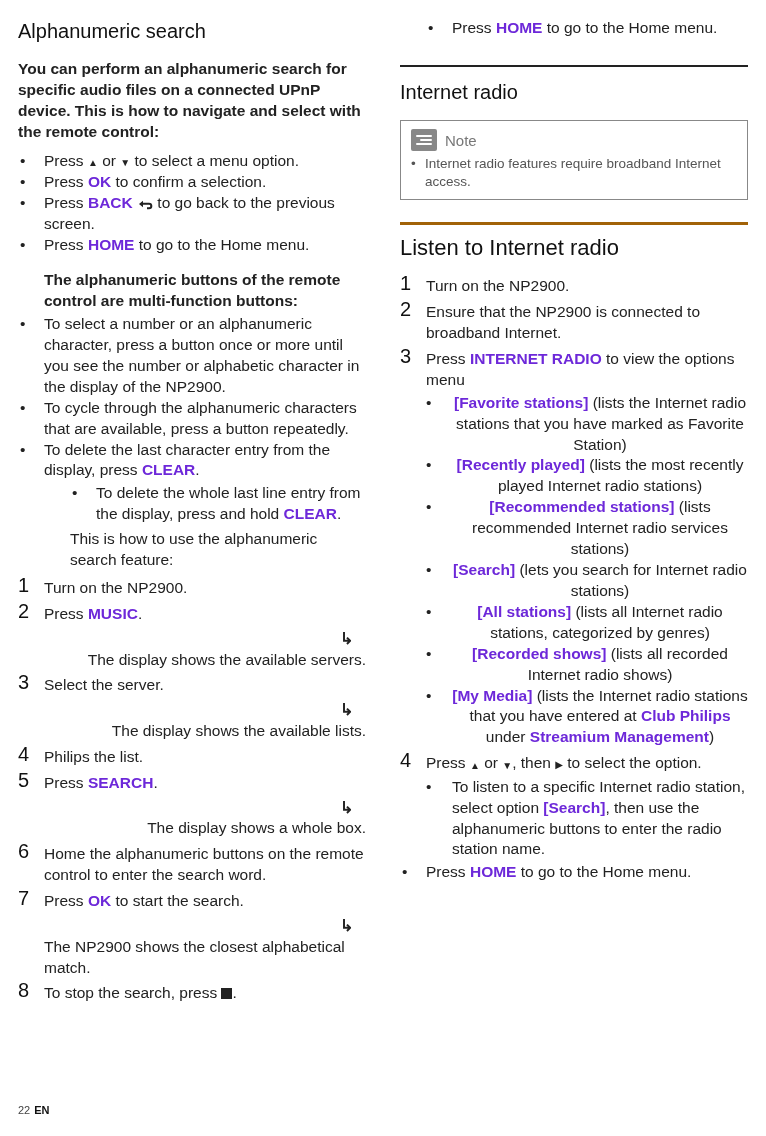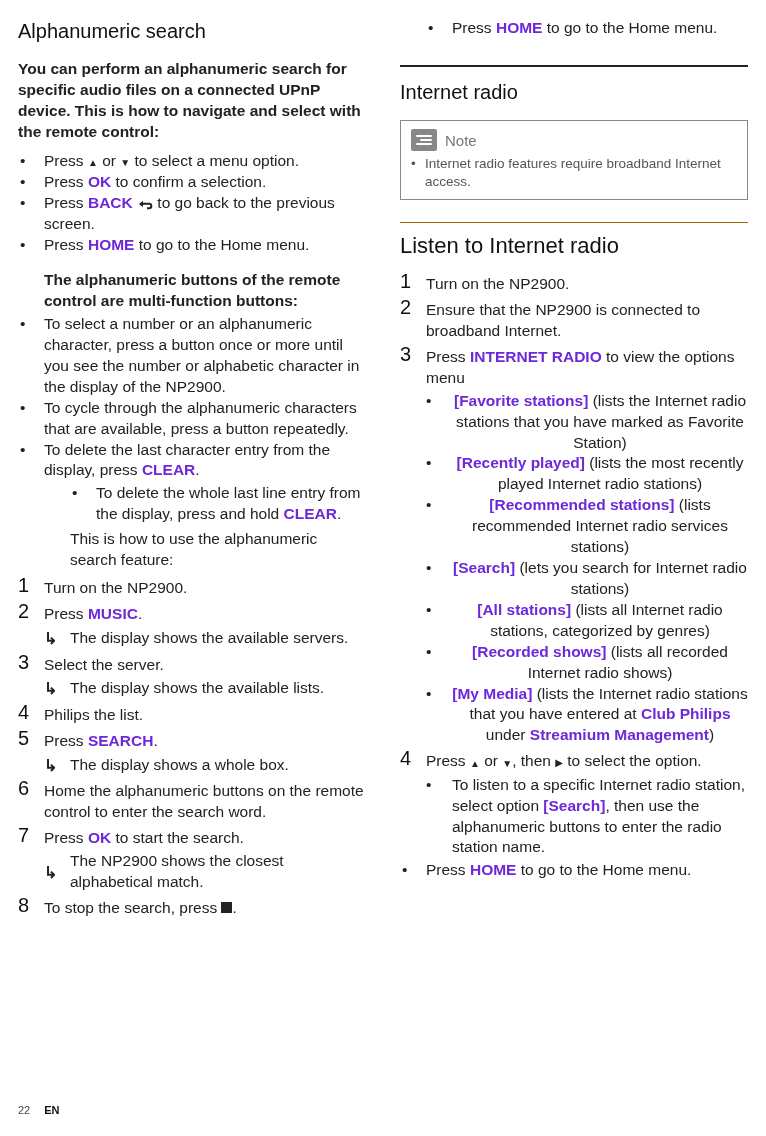--- a/index.html
+++ b/index.html
@@ -26,21 +26,21 @@
     font-weight: 400;
     margin-bottom: 14px;
     color: #111;
   }
   h2.subsection-title {
     font-size: 22px;
     font-weight: 400;
     margin-top: 22px;
     margin-bottom: 10px;
     padding-top: 8px;
-    border-top: 1px solid #a16207;
+    border-top: 3px solid #a16207;
     color: #111;
   }
   .intro {
     margin-bottom: 8px;
     font-weight: bold;
   }
   ul.bullets { list-style: none; padding: 0; }
   ul.bullets > li {
     display: flex;
     align-items: flex-start;
@@ -75,21 +75,22 @@
     width: 26px;
     font-size: 20px;
     font-weight: 400;
     color: #111;
     line-height: 1.05;
   }
   .step-body { flex: 1; padding-top: 3px; }
   ul.result { list-style: none; padding: 0; margin-top: 2px; }
   ul.result > li {
     display: flex;
-    align-items: center;
+    align-items: flex-end;
+    flex-direction: column;
   }
   ul.result > li .res-arrow {
     flex: 0 0 auto; width: 26px; font-size: 15px; padding-top:1px;
   }
   ul.result > li .res-text { flex:1; }
 
   .bold { font-weight: 700; color:#6d28d9; }
   .ic { display:inline-block; vertical-align: middle; }
 
   .hr-thick { border-top: 2px solid #222; margin-bottom: 12px; margin-top: 26px; }
@@ -119,21 +120,21 @@
   .note-body .nb-dot { width:14px; flex:0 0 auto; }
 
   .footer {
     position: absolute;
     bottom: 18px;
     left: 18px;
     font-size: 12px;
     color: #444;
     display:flex;
     align-items:flex-start;
-    gap: 14px;
+    gap: 4px;
   }
   .footer .pn { font-size:11px; }
   .footer .lang { font-weight:600; font-size:11px; color:#111; }
 
   .arrow-up::before { content:"▲"; font-size:10px; }
   .arrow-down::before { content:"▼"; font-size:10px; }
   .arrow-right::before { content:"▶"; font-size:10px; position:relative; top:-1px; }
   .back-icon svg { width:16px; height:12px; vertical-align:middle; }
   .stop-icon { display:inline-block; width:11px; height:11px; background:#222; vertical-align:middle; position:relative; top:-1px; }
   .res-arrow-sym::before { content:"↳"; font-size:16px; font-weight:600; }

